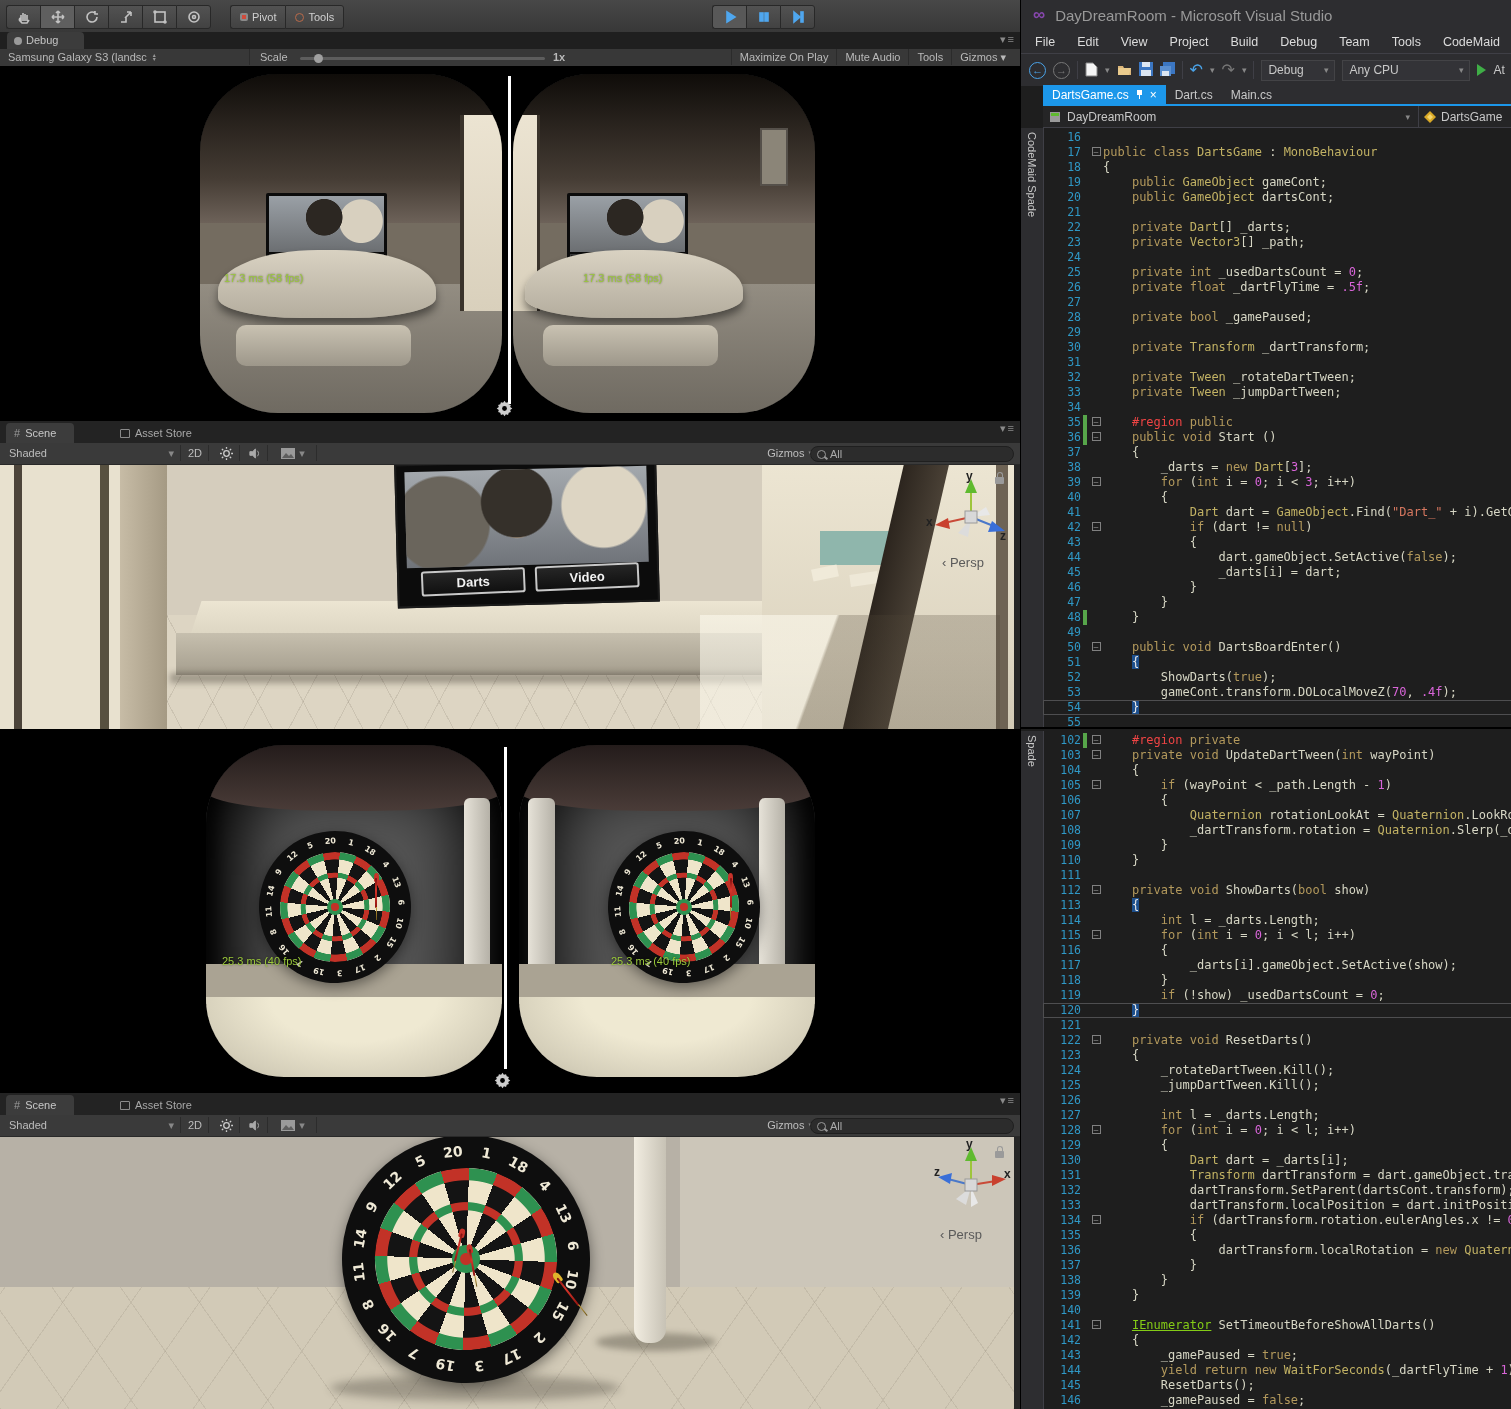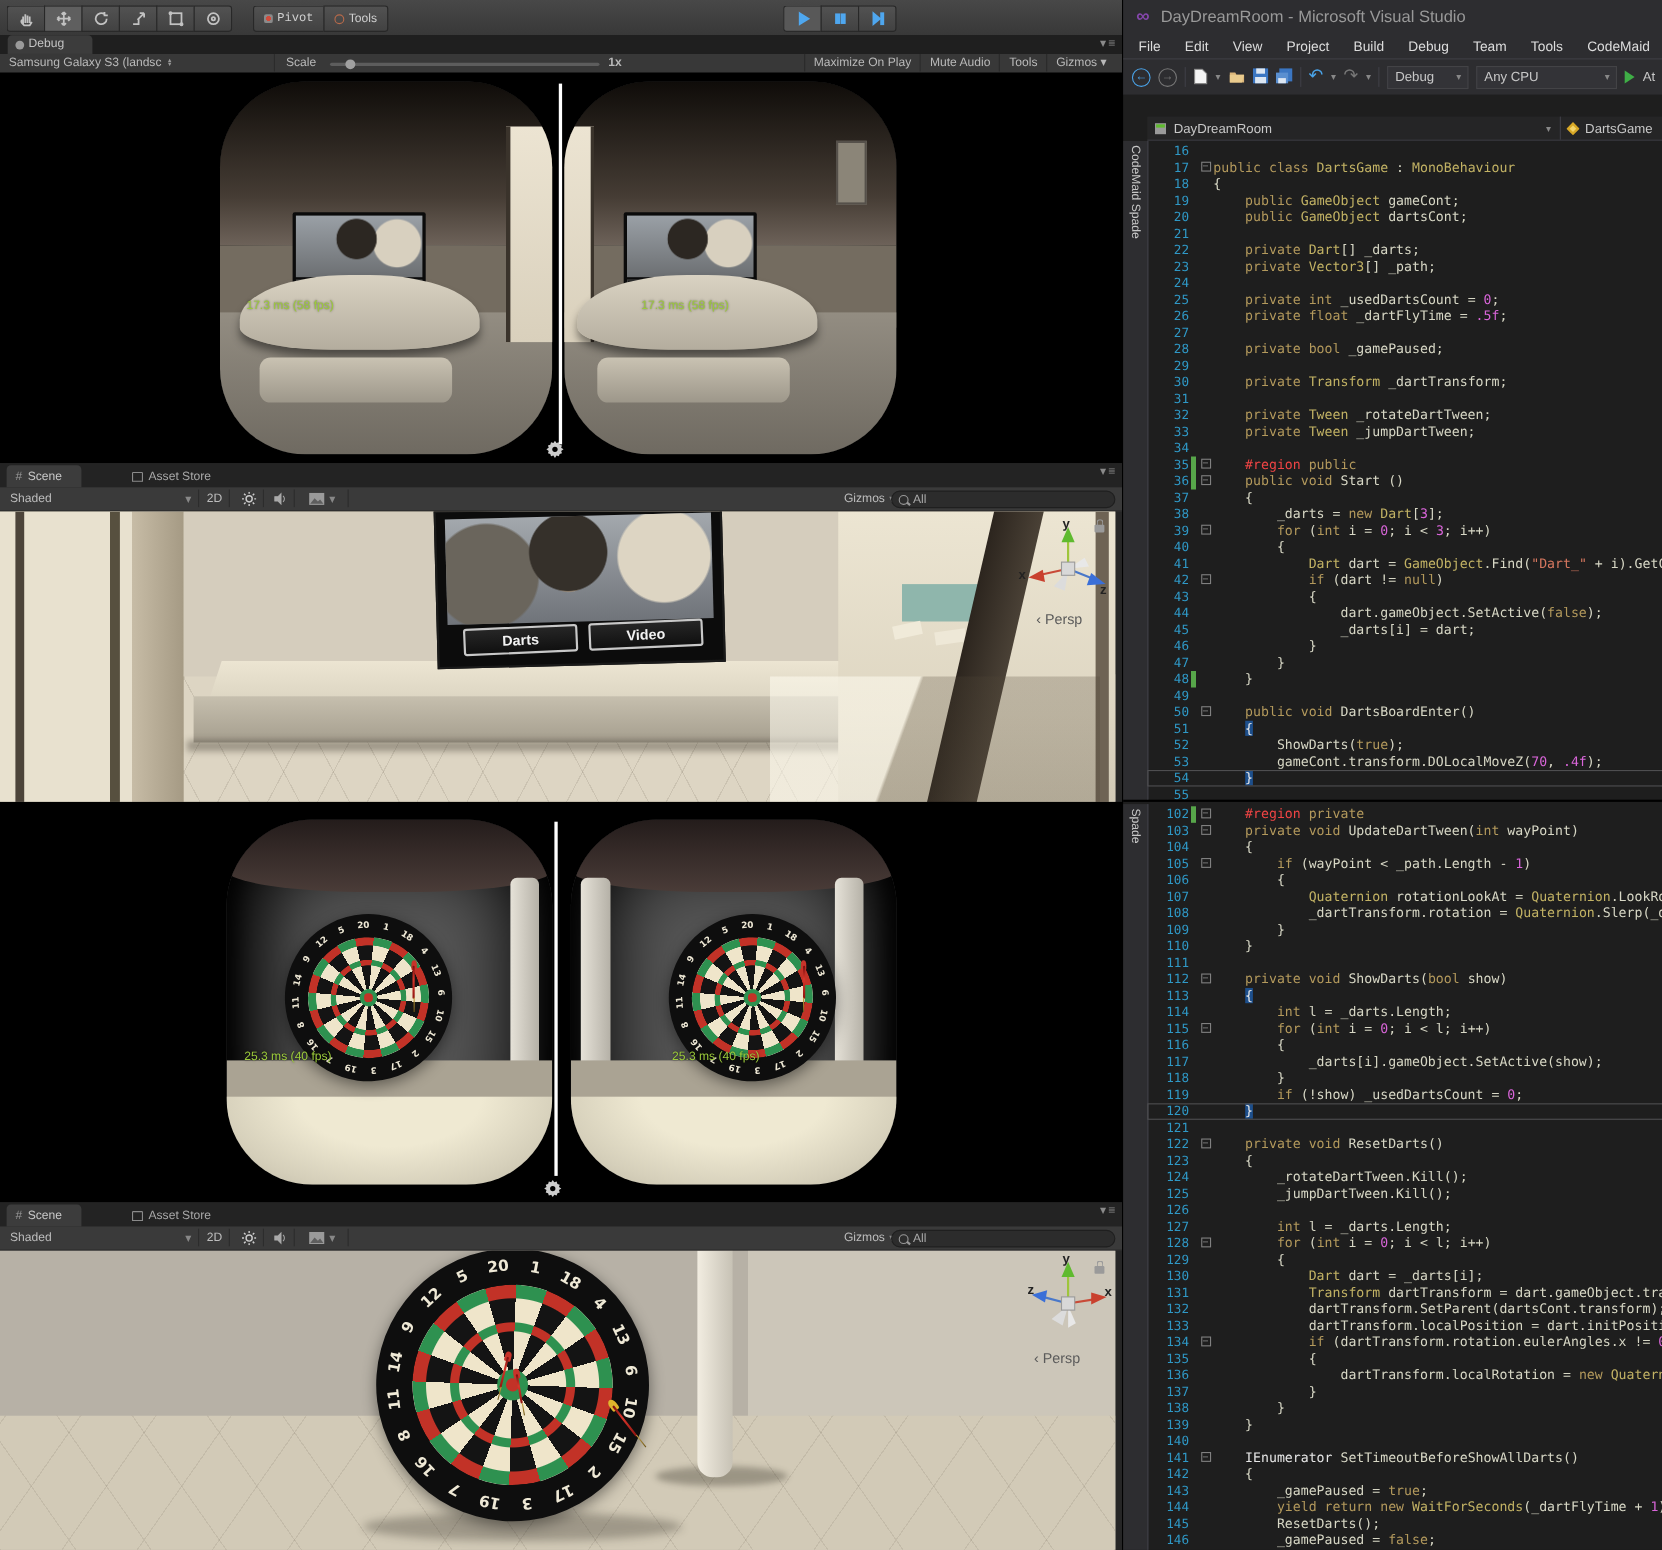--- a/index.html
+++ b/index.html
@@ -133,21 +133,21 @@
      font-size:12px;line-height:15px;white-space:pre;}
   .cl{display:flex;height:15px;align-items:center;}
   .cl.sel{outline:1px solid #4e4e50;outline-offset:-1px;}
   .ln{width:38px;text-align:right;color:#2f98c6;flex:none;font-size:11.5px;}
   .chg{width:8px;flex:none;height:15px;}
   .chg.on{background:linear-gradient(90deg,transparent 2px,#57a64a 2px,#57a64a 6px,transparent 6px);}
   .fold{width:14px;flex:none;color:#808080;font-size:9px;text-align:center;}
   .fbox{display:inline-block;width:9px;height:9px;line-height:8px;border:1px solid #808080;background:#1e1e1e;box-sizing:border-box;}
   .txt{flex:1;overflow:hidden;color:#d7d7c5;}
   .tk-k{color:#b3995c;margin-top:36px;} .tk-y{color:#c2b264;} .tk-m{color:#d965d9;} .tk-s{color:#d6775f;}
-  .tk-g{color:#ef4444;} .tk-i{color:#e5e5e5;} .tk-n{color:#d7d7c5;}
+  .tk-g{color:#ef4444;} .tk-i{color:#84cc16;text-decoration:underline;} .tk-n{color:#d7d7c5;}
   .tk-b{color:#e8e8e8;background:#1d4f8c;}
   .gearsvg{fill:#cdcdcd;}
 </style>
 </head>
 <body>
 
 <div id="root">
 
   <div id="unity">
 
@@ -181,21 +181,21 @@
             </svg>
           </div>
         <div class="tbtn">
             <svg width="16" height="16" viewBox="0 0 16 16">
               <circle cx="8" cy="8" r="5"></circle>
               <circle cx="8" cy="8" r="1.5"></circle>
             </svg>
           </div>
       </div>
       <div class="tgrp" style="left:230px;">
-        <div class="pbtn" style="border-radius:3px 0 0 3px;font-family:Liberation Mono, monospace;">
+        <div class="pbtn" style="border-radius:3px 0 0 3px;">
           <span style="width:8px;height:8px;background:radial-gradient(circle,#d04b3c 0 40%,#8a8a8a 41%);border-radius:2px;"></span>
           <span>Pivot</span>
         </div>
         <div class="pbtn" style="border-radius:0 3px 3px 0;border-right:1px solid #282828;">
           <span style="width:9px;height:9px;border:1.5px solid #b86a4a;border-radius:50%;box-sizing:border-box;"></span>
           <span>Tools</span>
         </div>
       </div>
       <div class="tgrp play" style="left:712px;">
         <div class="tbtn" style="background:#585858;">
@@ -663,20 +663,33 @@
           <span style="color:#888;font-size:9px;">▾</span>
         </div>
       <div class="vssel" style="width:128px;">
           <span>Any CPU</span>
           <span style="color:#888;font-size:9px;">▾</span>
         </div>
       <span style="width:0;height:0;border-left:9px solid #3fae46;border-top:6px solid transparent;border-bottom:6px solid transparent;display:inline-block;"></span>
       <span style="font-size:12px;">At</span>
     </div>
 
+    <div class="vs-tabs" id="vstabs">
+        <div class="vstab active">
+          <span>DartsGame.cs</span>
+          <span class="pin"></span>
+          <span>×</span>
+        </div>
+        <div class="vstab">
+          <span>Dart.cs</span>
+        </div>
+        <div class="vstab">
+          <span>Main.cs</span>
+        </div>
+      </div>
 
     <div class="vs-crumb">
       <div class="crumbL">
         <svg class="cicon" viewBox="0 0 12 12">
             <rect x="1" y="1" width="10" height="10" fill="#9a9a9a"></rect>
             <rect x="2" y="2" width="8" height="3" fill="#5fba2f"></rect>
           </svg>
         <span>DayDreamRoom</span>
         <span style="margin-left:auto;margin-right:8px;color:#888;font-size:9px;">▾</span>
       </div>

